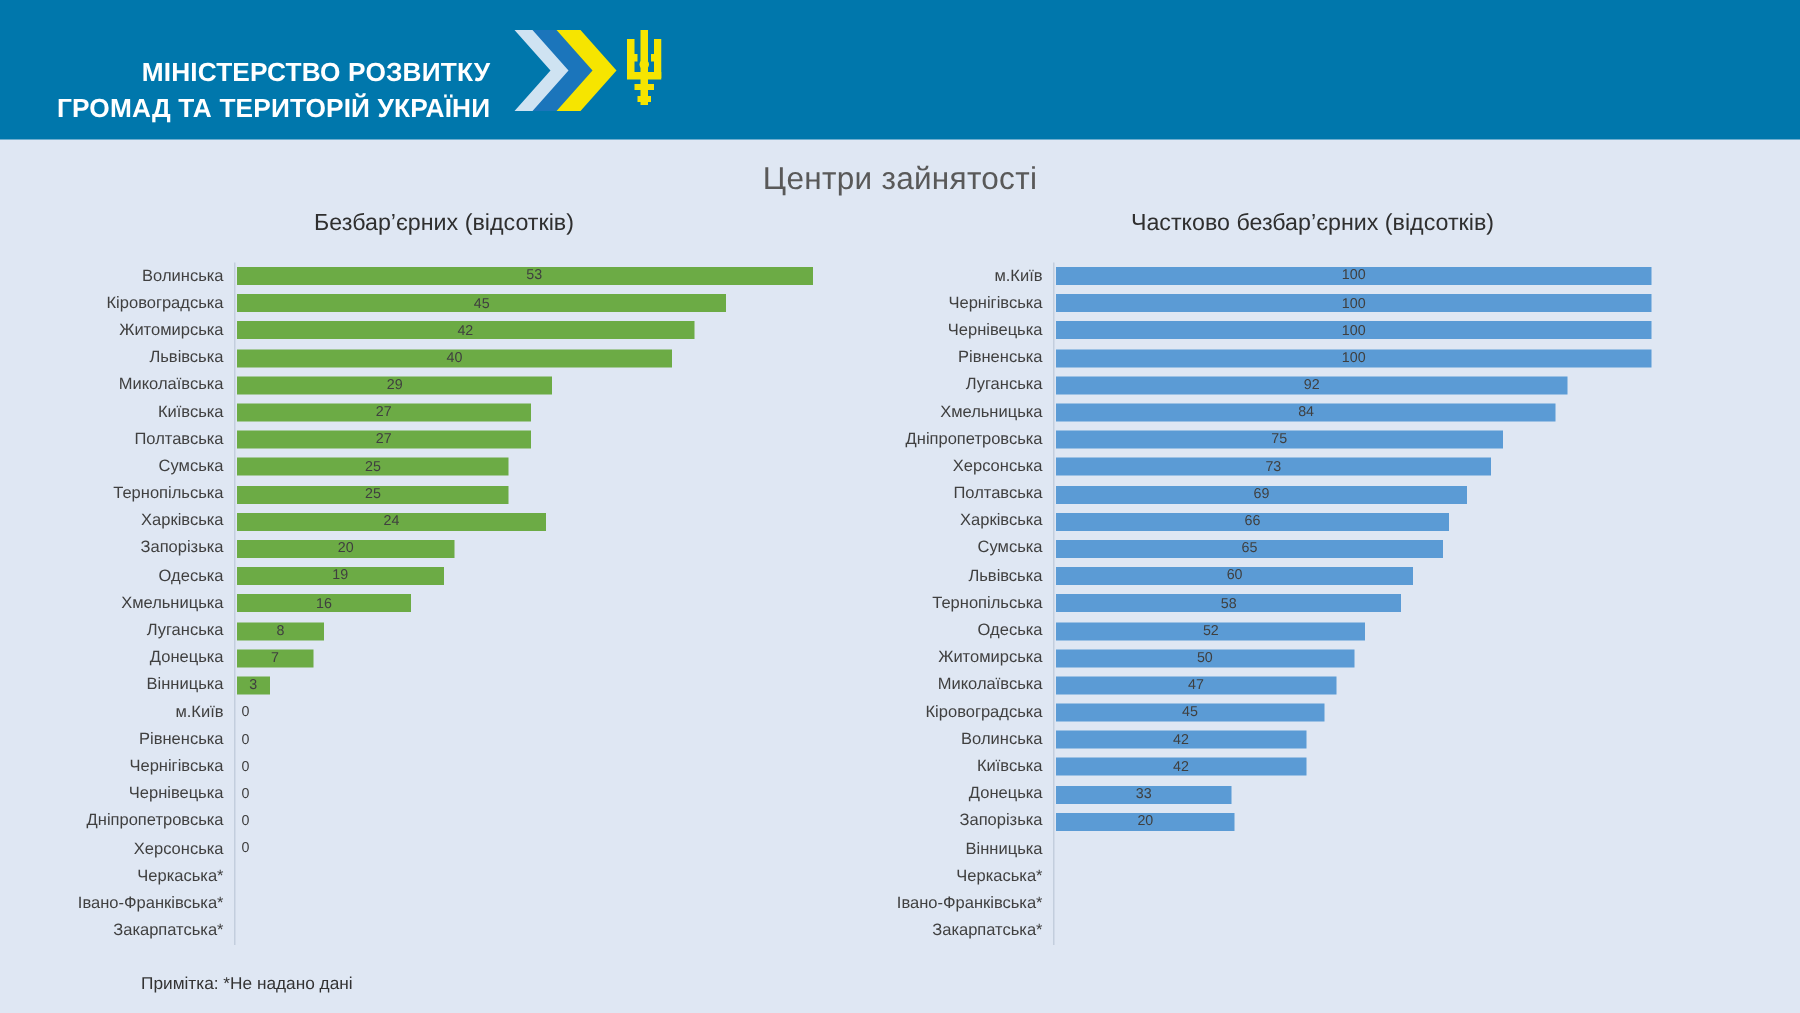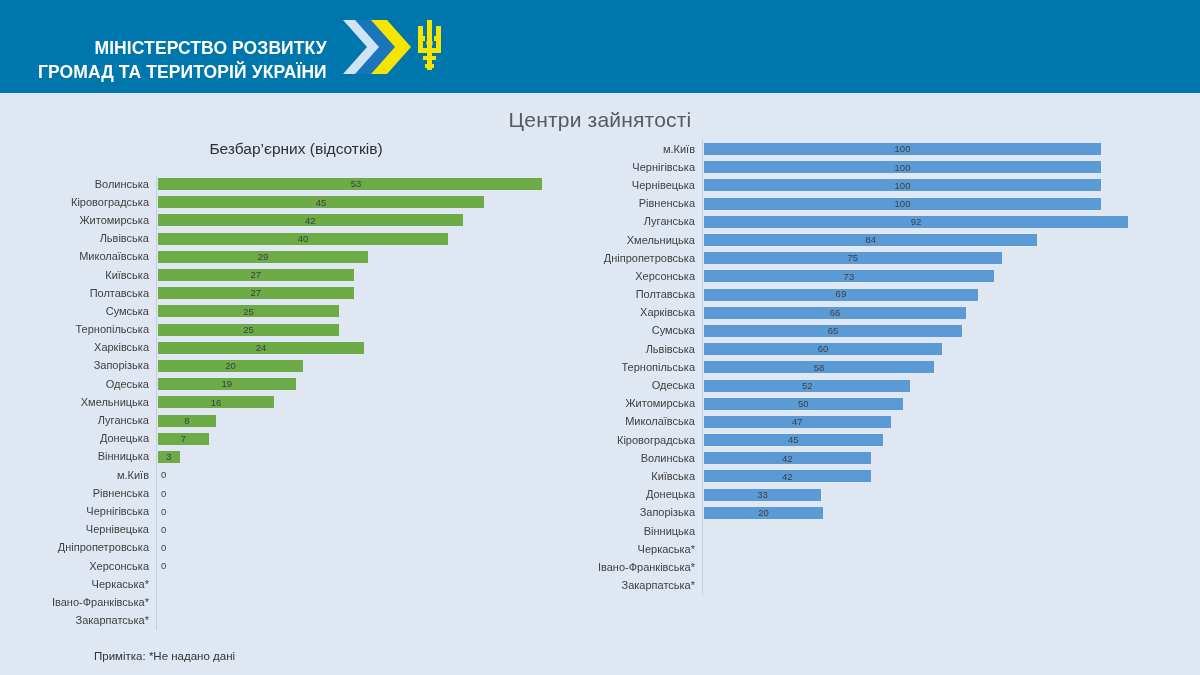--- a/index.html
+++ b/index.html
@@ -357,20 +357,21 @@
         <div class="bar-area"></div>
       </div>
       <div class="row">
         <div class="cat-label">Закарпатська*</div>
         <div class="bar-area"></div>
       </div>
     </div>
 </div>
 
 <div class="panel panel-right">
+  <div class="panel-subtitle">Частково безбар’єрних (відсотків)</div>
   <div class="chart chart-right" id="chart-right">
       <div class="row">
         <div class="cat-label">м.Київ</div>
         <div class="bar-area">
           <div class="bar bar-blue" style="width: 397px;">
             <span class="bar-value">100</span>
           </div>
         </div>
       </div>
       <div class="row">
@@ -393,21 +394,21 @@
         <div class="cat-label">Рівненська</div>
         <div class="bar-area">
           <div class="bar bar-blue" style="width: 397px;">
             <span class="bar-value">100</span>
           </div>
         </div>
       </div>
       <div class="row">
         <div class="cat-label">Луганська</div>
         <div class="bar-area">
-          <div class="bar bar-blue" style="width: 424px; justify-content: center;">
+          <div class="bar bar-blue" style="width: 341px; justify-content: center;">
             <span class="bar-value">92</span>
           </div>
         </div>
       </div>
       <div class="row">
         <div class="cat-label">Хмельницька</div>
         <div class="bar-area">
           <div class="bar bar-blue" style="width: 333.48px;">
             <span class="bar-value">84</span>
           </div>
@@ -425,21 +426,21 @@
         <div class="cat-label">Херсонська</div>
         <div class="bar-area">
           <div class="bar bar-blue" style="width: 289.81px;">
             <span class="bar-value">73</span>
           </div>
         </div>
       </div>
       <div class="row">
         <div class="cat-label">Полтавська</div>
         <div class="bar-area">
-          <div class="bar bar-blue" style="width: 273.93px; font-family: Liberation Mono, monospace;">
+          <div class="bar bar-blue" style="width: 273.93px;">
             <span class="bar-value">69</span>
           </div>
         </div>
       </div>
       <div class="row">
         <div class="cat-label">Харківська</div>
         <div class="bar-area">
           <div class="bar bar-blue" style="width: 262.02px;">
             <span class="bar-value">66</span>
           </div>

